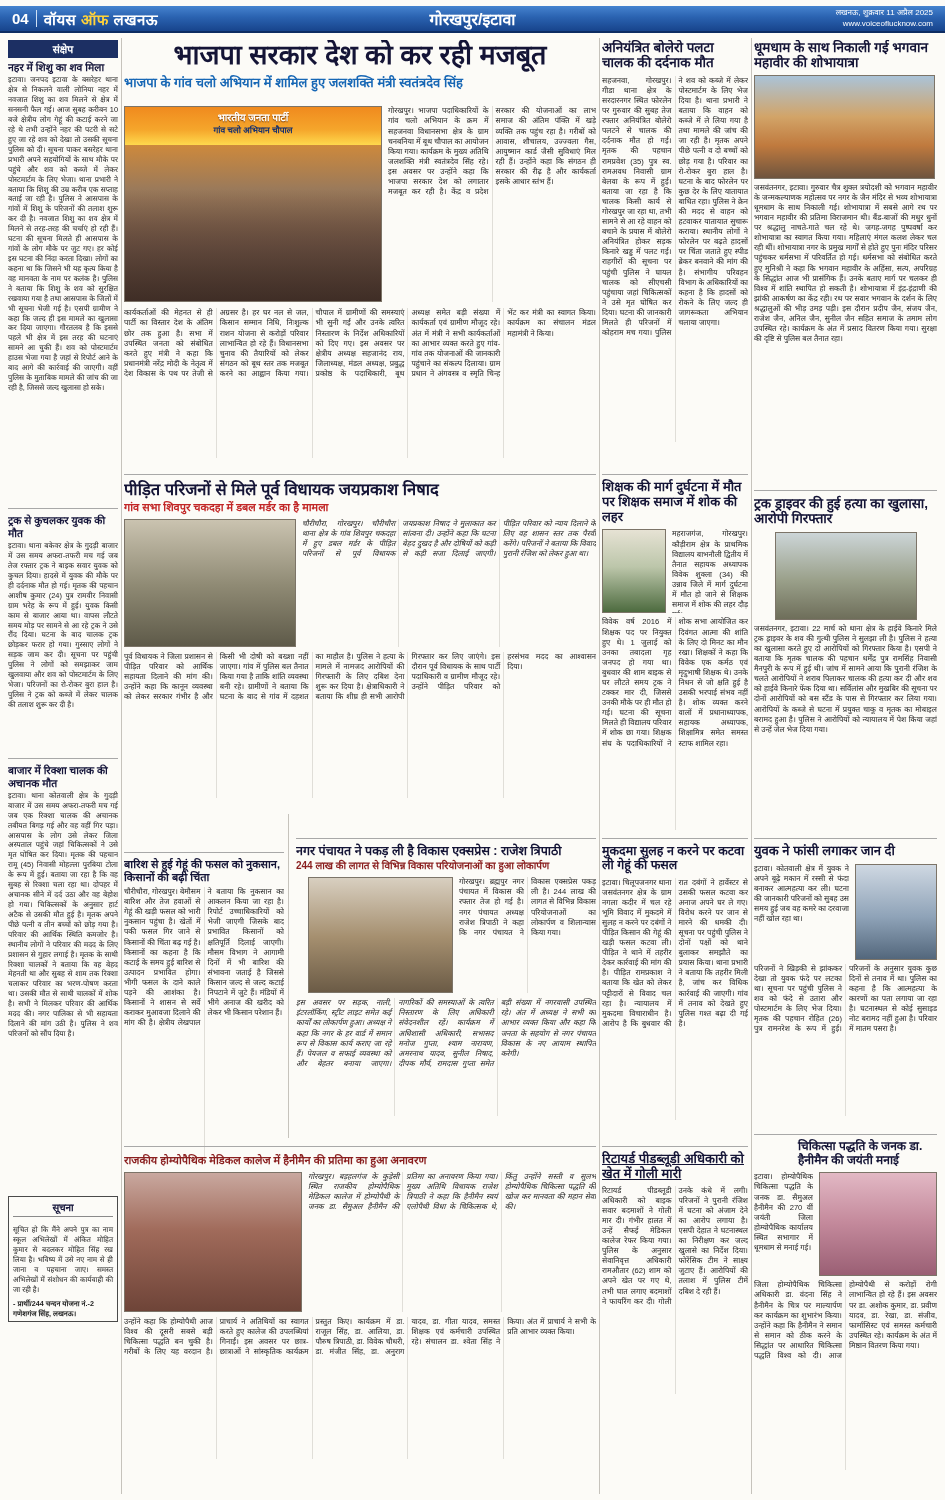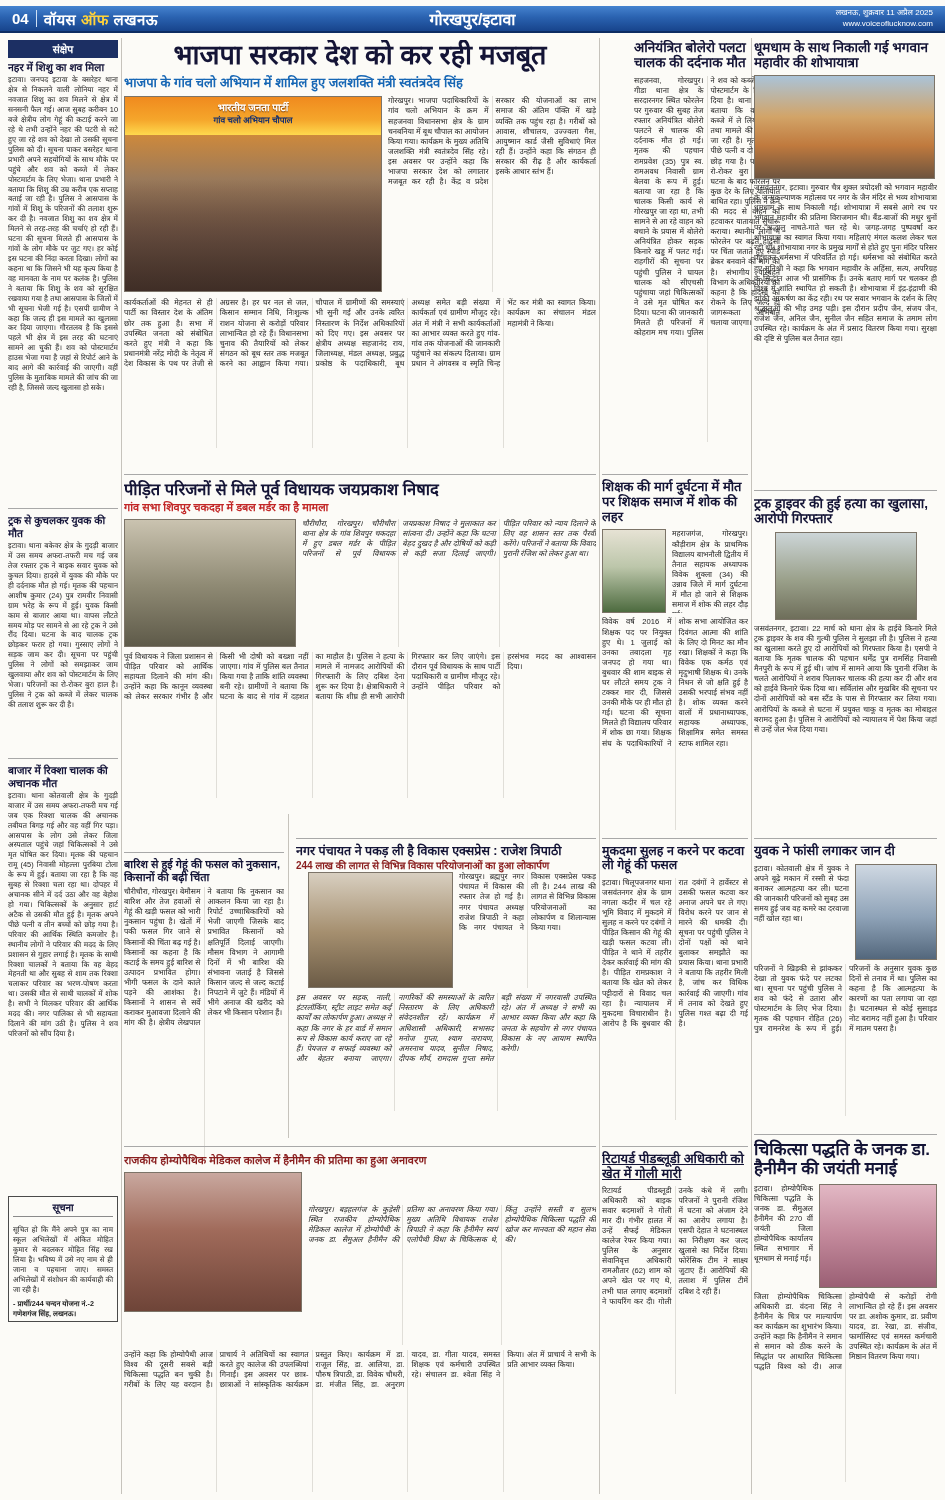--- a/index.html
+++ b/index.html
@@ -95,34 +95,34 @@
     <div class="notice">
       <div class="notice-hd">सूचना</div>
       <div class="notice-body">सूचित हो कि मैंने अपने पुत्र का नाम स्कूल अभिलेखों में अंकित मोहित कुमार से बदलकर मोहित सिंह रख लिया है। भविष्य में उसे नए नाम से ही जाना व पहचाना जाए। समस्त अभिलेखों में संशोधन की कार्यवाही की जा रही है।</div>
       <div class="notice-sig">- प्रार्थी/244 चन्दन योजना नं.-2 गणेशगंज सिंह, लखनऊ।</div>
     </div>
   </div>
 
   <div class="art" style="left:124px;top:40px;width:472px;height:428px;">
     <div class="headline" style="font-size:27px;text-align:center;">भाजपा सरकार देश को कर रही मजबूत</div>
     <div class="subhead-blue" style="font-size:13px;text-align:left;margin-top:4px;">भाजपा के गांव चलो अभियान में शामिल हुए जलशक्ति मंत्री स्वतंत्रदेव सिंह</div>
-    <div class="row" style="margin-top:6px;">
+    <div class="row" style="margin-top:16px;">
       <div class="photo ph-lead" style="width:258px;height:196px;">
         <div class="banner">
           <div class="l1">भारतीय जनता पार्टी</div>
           <div class="l2">गांव चलो अभियान चौपाल</div>
         </div>
         <div class="crowd"></div>
       </div>
       <div class="body cols-2" style="flex:1;height:196px;overflow:hidden;">गोरखपुर। भाजपा पदाधिकारियों के गांव चलो अभियान के क्रम में सहजनवा विधानसभा क्षेत्र के ग्राम चनबनिया में बूथ चौपाल का आयोजन किया गया। कार्यक्रम के मुख्य अतिथि जलशक्ति मंत्री स्वतंत्रदेव सिंह रहे। इस अवसर पर उन्होंने कहा कि भाजपा सरकार देश को लगातार मजबूत कर रही है। केंद्र व प्रदेश सरकार की योजनाओं का लाभ समाज की अंतिम पंक्ति में खड़े व्यक्ति तक पहुंच रहा है। गरीबों को आवास, शौचालय, उज्ज्वला गैस, आयुष्मान कार्ड जैसी सुविधाएं मिल रही हैं। उन्होंने कहा कि संगठन ही सरकार की रीढ़ है और कार्यकर्ता इसके आधार स्तंभ हैं।</div>
     </div>
     <div class="body cols-5" style="margin-top:6px;height:150px;overflow:hidden;">कार्यकर्ताओं की मेहनत से ही पार्टी का विस्तार देश के अंतिम छोर तक हुआ है। सभा में उपस्थित जनता को संबोधित करते हुए मंत्री ने कहा कि प्रधानमंत्री नरेंद्र मोदी के नेतृत्व में देश विकास के पथ पर तेजी से अग्रसर है। हर घर नल से जल, किसान सम्मान निधि, निःशुल्क राशन योजना से करोड़ों परिवार लाभान्वित हो रहे हैं। विधानसभा चुनाव की तैयारियों को लेकर संगठन को बूथ स्तर तक मजबूत करने का आह्वान किया गया। चौपाल में ग्रामीणों की समस्याएं भी सुनी गईं और उनके त्वरित निस्तारण के निर्देश अधिकारियों को दिए गए। इस अवसर पर क्षेत्रीय अध्यक्ष सहजानंद राय, जिलाध्यक्ष, मंडल अध्यक्ष, प्रबुद्ध प्रकोष्ठ के पदाधिकारी, बूथ अध्यक्ष समेत बड़ी संख्या में कार्यकर्ता एवं ग्रामीण मौजूद रहे। अंत में मंत्री ने सभी कार्यकर्ताओं का आभार व्यक्त करते हुए गांव-गांव तक योजनाओं की जानकारी पहुंचाने का संकल्प दिलाया। ग्राम प्रधान ने अंगवस्त्र व स्मृति चिन्ह भेंट कर मंत्री का स्वागत किया। कार्यक्रम का संचालन मंडल महामंत्री ने किया।</div>
   </div>
 
-  <div class="art" style="left:634px;top:40px;width:146px;height:424px;">
+  <div class="art" style="left:602px;top:40px;width:146px;height:424px;">
     <div class="headline" style="font-size:13.5px;">अनियंत्रित बोलेरो पलटा चालक की दर्दनाक मौत</div>
     <div class="body cols-2" style="margin-top:5px;height:366px;overflow:hidden;">सहजनवा, गोरखपुर। गीडा थाना क्षेत्र के सरदारनगर स्थित फोरलेन पर गुरुवार की सुबह तेज रफ्तार अनियंत्रित बोलेरो पलटने से चालक की दर्दनाक मौत हो गई। मृतक की पहचान रामप्रवेश (35) पुत्र स्व. रामअवध निवासी ग्राम बेलवा के रूप में हुई। बताया जा रहा है कि चालक किसी कार्य से गोरखपुर जा रहा था, तभी सामने से आ रहे वाहन को बचाने के प्रयास में बोलेरो अनियंत्रित होकर सड़क किनारे खड्ड में पलट गई। राहगीरों की सूचना पर पहुंची पुलिस ने घायल चालक को सीएचसी पहुंचाया जहां चिकित्सकों ने उसे मृत घोषित कर दिया। घटना की जानकारी मिलते ही परिजनों में कोहराम मच गया। पुलिस ने शव को कब्जे में लेकर पोस्टमार्टम के लिए भेज दिया है। थाना प्रभारी ने बताया कि वाहन को कब्जे में ले लिया गया है तथा मामले की जांच की जा रही है। मृतक अपने पीछे पत्नी व दो बच्चों को छोड़ गया है। परिवार का रो-रोकर बुरा हाल है। घटना के बाद फोरलेन पर कुछ देर के लिए यातायात बाधित रहा। पुलिस ने क्रेन की मदद से वाहन को हटवाकर यातायात सुचारू कराया। स्थानीय लोगों ने फोरलेन पर बढ़ते हादसों पर चिंता जताते हुए स्पीड ब्रेकर बनवाने की मांग की है। संभागीय परिवहन विभाग के अधिकारियों का कहना है कि हादसों को रोकने के लिए जल्द ही जागरूकता अभियान चलाया जाएगा।</div>
   </div>
 
   <div class="art" style="left:754px;top:40px;width:183px;height:442px;">
     <div class="headline" style="font-size:13.5px;">धूमधाम के साथ निकाली गई भगवान महावीर की शोभायात्रा</div>
     <div class="photo ph-mahavir" style="width:181px;height:104px;margin-top:4px;"></div>
     <div class="body" style="margin-top:4px;height:292px;overflow:hidden;">जसवंतनगर, इटावा। गुरुवार चैत्र शुक्ल त्रयोदशी को भगवान महावीर के जन्मकल्याणक महोत्सव पर नगर के जैन मंदिर से भव्य शोभायात्रा धूमधाम के साथ निकाली गई। शोभायात्रा में सबसे आगे रथ पर भगवान महावीर की प्रतिमा विराजमान थी। बैंड-बाजों की मधुर धुनों पर श्रद्धालु नाचते-गाते चल रहे थे। जगह-जगह पुष्पवर्षा कर शोभायात्रा का स्वागत किया गया। महिलाएं मंगल कलश लेकर चल रही थीं। शोभायात्रा नगर के प्रमुख मार्गों से होते हुए पुनः मंदिर परिसर पहुंचकर धर्मसभा में परिवर्तित हो गई। धर्मसभा को संबोधित करते हुए मुनिश्री ने कहा कि भगवान महावीर के अहिंसा, सत्य, अपरिग्रह के सिद्धांत आज भी प्रासंगिक हैं। उनके बताए मार्ग पर चलकर ही विश्व में शांति स्थापित हो सकती है। शोभायात्रा में इंद्र-इंद्राणी की झांकी आकर्षण का केंद्र रही। रथ पर सवार भगवान के दर्शन के लिए श्रद्धालुओं की भीड़ उमड़ पड़ी। इस दौरान प्रदीप जैन, संजय जैन, राजेश जैन, अनिल जैन, सुनील जैन सहित समाज के तमाम लोग उपस्थित रहे। कार्यक्रम के अंत में प्रसाद वितरण किया गया। सुरक्षा की दृष्टि से पुलिस बल तैनात रहा।</div>
   </div>
 
@@ -152,21 +152,21 @@
   </div>
 
   <div class="art rule-top" style="left:124px;top:812px;width:160px;height:326px;margin-top:40px;">
     <div class="headline" style="font-size:11px;">बारिश से हुई गेहूं की फसल को नुकसान, किसानों की बढ़ी चिंता</div>
     <div class="body cols-2" style="margin-top:4px;height:276px;overflow:hidden;">चौरीचौरा, गोरखपुर। बेमौसम बारिश और तेज हवाओं से गेहूं की खड़ी फसल को भारी नुकसान पहुंचा है। खेतों में पकी फसल गिर जाने से किसानों की चिंता बढ़ गई है। किसानों का कहना है कि कटाई के समय हुई बारिश से उत्पादन प्रभावित होगा। भीगी फसल के दाने काले पड़ने की आशंका है। किसानों ने शासन से सर्वे कराकर मुआवजा दिलाने की मांग की है। क्षेत्रीय लेखपाल ने बताया कि नुकसान का आकलन किया जा रहा है। रिपोर्ट उच्चाधिकारियों को भेजी जाएगी जिसके बाद प्रभावित किसानों को क्षतिपूर्ति दिलाई जाएगी। मौसम विभाग ने आगामी दिनों में भी बारिश की संभावना जताई है जिससे किसान जल्द से जल्द कटाई निपटाने में जुटे हैं। मंडियों में भीगे अनाज की खरीद को लेकर भी किसान परेशान हैं।</div>
   </div>
 
   <div class="art rule-top" style="left:296px;top:838px;width:300px;height:300px;">
     <div class="headline" style="font-size:12.5px;">नगर पंचायत ने पकड़ ली है विकास एक्सप्रेस : राजेश त्रिपाठी</div>
     <div class="subhead-dark" style="font-size:10px;margin-top:2px;">244 लाख की लागत से विभिन्न विकास परियोजनाओं का हुआ लोकार्पण</div>
-    <div class="row" style="padding-left:12px;">
+    <div class="row" style="margin-top:5px;padding-left:12px;">
       <div class="photo ph-nagar" style="width:145px;height:116px;"></div>
       <div class="body cols-2" style="flex:1;height:116px;overflow:hidden;">गोरखपुर। ब्रह्मपुर नगर पंचायत में विकास की रफ्तार तेज हो गई है। नगर पंचायत अध्यक्ष राजेश त्रिपाठी ने कहा कि नगर पंचायत ने विकास एक्सप्रेस पकड़ ली है। 244 लाख की लागत से विभिन्न विकास परियोजनाओं का लोकार्पण व शिलान्यास किया गया।</div>
     </div>
     <div class="body cols-3" style="margin-top:5px;height:118px;overflow:hidden;">इस अवसर पर सड़क, नाली, इंटरलॉकिंग, स्ट्रीट लाइट समेत कई कार्यों का लोकार्पण हुआ। अध्यक्ष ने कहा कि नगर के हर वार्ड में समान रूप से विकास कार्य कराए जा रहे हैं। पेयजल व सफाई व्यवस्था को और बेहतर बनाया जाएगा। नागरिकों की समस्याओं के त्वरित निस्तारण के लिए अधिकारी संवेदनशील रहें। कार्यक्रम में अधिशासी अधिकारी, सभासद मनोज गुप्ता, श्याम नारायण, अमरनाथ यादव, सुनील निषाद, दीपक मौर्य, रामदास गुप्ता समेत बड़ी संख्या में नगरवासी उपस्थित रहे। अंत में अध्यक्ष ने सभी का आभार व्यक्त किया और कहा कि जनता के सहयोग से नगर पंचायत विकास के नए आयाम स्थापित करेगी।</div>
   </div>
 
   <div class="art rule-top" style="left:602px;top:838px;width:146px;height:300px;">
     <div class="headline" style="font-size:12.5px;">मुकदमा सुलह न करने पर कटवा ली गेहूं की फसल</div>
     <div class="body cols-2" style="margin-top:5px;height:242px;overflow:hidden;">इटावा। चिलूपजनगर थाना जसवंतनगर क्षेत्र के ग्राम नगला कदीर में चल रहे भूमि विवाद में मुकदमे में सुलह न करने पर दबंगों ने पीड़ित किसान की गेहूं की खड़ी फसल कटवा ली। पीड़ित ने थाने में तहरीर देकर कार्रवाई की मांग की है। पीड़ित रामप्रकाश ने बताया कि खेत को लेकर पट्टीदारों से विवाद चल रहा है। न्यायालय में मुकदमा विचाराधीन है। आरोप है कि बुधवार की रात दबंगों ने हार्वेस्टर से उसकी फसल कटवा कर अनाज अपने घर ले गए। विरोध करने पर जान से मारने की धमकी दी। सूचना पर पहुंची पुलिस ने दोनों पक्षों को थाने बुलाकर समझौते का प्रयास किया। थाना प्रभारी ने बताया कि तहरीर मिली है, जांच कर विधिक कार्रवाई की जाएगी। गांव में तनाव को देखते हुए पुलिस गश्त बढ़ा दी गई है।</div>
   </div>
@@ -177,32 +177,32 @@
       <div class="body" style="flex:1;height:96px;overflow:hidden;">इटावा। कोतवाली क्षेत्र में युवक ने अपने बूढ़े मकान में रस्सी से फंदा बनाकर आत्महत्या कर ली। घटना की जानकारी परिजनों को सुबह उस समय हुई जब वह कमरे का दरवाजा नहीं खोल रहा था।</div>
       <div class="photo ph-suicide" style="width:82px;height:96px;"></div>
     </div>
     <div class="body cols-2" style="margin-top:4px;height:152px;overflow:hidden;">परिजनों ने खिड़की से झांककर देखा तो युवक फंदे पर लटका था। सूचना पर पहुंची पुलिस ने शव को फंदे से उतारा और पोस्टमार्टम के लिए भेज दिया। मृतक की पहचान रोहित (26) पुत्र रामनरेश के रूप में हुई। परिजनों के अनुसार युवक कुछ दिनों से तनाव में था। पुलिस का कहना है कि आत्महत्या के कारणों का पता लगाया जा रहा है। घटनास्थल से कोई सुसाइड नोट बरामद नहीं हुआ है। परिवार में मातम पसरा है।</div>
   </div>
 
   <div class="art rule-top" style="left:124px;top:1146px;width:472px;height:348px;">
     <div class="subhead-dark" style="font-size:11px;margin-top:2px;">राजकीय होम्योपैथिक मेडिकल कालेज में हैनीमैन की प्रतिमा का हुआ अनावरण</div>
     <div class="row" style="margin-top:5px;">
       <div class="photo ph-statue" style="width:178px;height:140px;"></div>
-      <div class="body cols-3" style="flex:1;height:140px;overflow:hidden;margin-top:33px;">गोरखपुर। बड़हलगंज के कुड़ेसी स्थित राजकीय होम्योपैथिक मेडिकल कालेज में होम्योपैथी के जनक डा. सैमुअल हैनीमैन की प्रतिमा का अनावरण किया गया। मुख्य अतिथि विधायक राजेश त्रिपाठी ने कहा कि हैनीमैन स्वयं एलोपैथी विधा के चिकित्सक थे, किंतु उन्होंने सस्ती व सुलभ होम्योपैथिक चिकित्सा पद्धति की खोज कर मानवता की महान सेवा की।</div>
+      <div class="body cols-3" style="flex:1;height:140px;overflow:hidden;">गोरखपुर। बड़हलगंज के कुड़ेसी स्थित राजकीय होम्योपैथिक मेडिकल कालेज में होम्योपैथी के जनक डा. सैमुअल हैनीमैन की प्रतिमा का अनावरण किया गया। मुख्य अतिथि विधायक राजेश त्रिपाठी ने कहा कि हैनीमैन स्वयं एलोपैथी विधा के चिकित्सक थे, किंतु उन्होंने सस्ती व सुलभ होम्योपैथिक चिकित्सा पद्धति की खोज कर मानवता की महान सेवा की।</div>
     </div>
     <div class="body cols-5" style="margin-top:5px;height:142px;overflow:hidden;">उन्होंने कहा कि होम्योपैथी आज विश्व की दूसरी सबसे बड़ी चिकित्सा पद्धति बन चुकी है। गरीबों के लिए यह वरदान है। प्राचार्य ने अतिथियों का स्वागत करते हुए कालेज की उपलब्धियां गिनाईं। इस अवसर पर छात्र-छात्राओं ने सांस्कृतिक कार्यक्रम प्रस्तुत किए। कार्यक्रम में डा. राजूल सिंह, डा. आलिया, डा. पौरुष त्रिपाठी, डा. विवेक चौधरी, डा. मंजीत सिंह, डा. अनुराग यादव, डा. गीता यादव, समस्त शिक्षक एवं कर्मचारी उपस्थित रहे। संचालन डा. श्वेता सिंह ने किया। अंत में प्राचार्य ने सभी के प्रति आभार व्यक्त किया।</div>
   </div>
 
   <div class="art rule-top" style="left:602px;top:1146px;width:146px;height:348px;">
     <div class="headline" style="font-size:13px;text-decoration:underline;">रिटायर्ड पीडब्लूडी अधिकारी को खेत में गोली मारी</div>
     <div class="body cols-2" style="margin-top:4px;height:208px;overflow:hidden;">रिटायर्ड पीडब्लूडी अधिकारी को बाइक सवार बदमाशों ने गोली मार दी। गंभीर हालत में उन्हें सैफई मेडिकल कालेज रेफर किया गया। पुलिस के अनुसार सेवानिवृत्त अधिकारी रामऔतार (62) शाम को अपने खेत पर गए थे, तभी घात लगाए बदमाशों ने फायरिंग कर दी। गोली उनके कंधे में लगी। परिजनों ने पुरानी रंजिश में घटना को अंजाम देने का आरोप लगाया है। एसपी देहात ने घटनास्थल का निरीक्षण कर जल्द खुलासे का निर्देश दिया। फोरेंसिक टीम ने साक्ष्य जुटाए हैं। आरोपियों की तलाश में पुलिस टीमें दबिश दे रही हैं।</div>
   </div>
 
   <div class="art rule-top" style="left:754px;top:1134px;width:183px;height:360px;">
-    <div class="headline" style="font-size:17px;">चिकित्सा पद्धति के जनक डा. हैनीमैन की जयंती मनाई</div>
+    <div class="headline" style="font-size:12px;margin-left:44px;">चिकित्सा पद्धति के जनक डा. हैनीमैन की जयंती मनाई</div>
     <div class="row" style="margin-top:5px;">
       <div class="body" style="flex:1;height:104px;overflow:hidden;">इटावा। होम्योपैथिक चिकित्सा पद्धति के जनक डा. सैमुअल हैनीमैन की 270 वीं जयंती जिला होम्योपैथिक कार्यालय स्थित सभागार में धूमधाम से मनाई गई।</div>
       <div class="photo ph-jayanti" style="width:118px;height:104px;"></div>
     </div>
     <div class="body cols-2" style="margin-top:4px;height:190px;overflow:hidden;">जिला होम्योपैथिक चिकित्सा अधिकारी डा. वंदना सिंह ने हैनीमैन के चित्र पर माल्यार्पण कर कार्यक्रम का शुभारंभ किया। उन्होंने कहा कि हैनीमैन ने समान से समान को ठीक करने के सिद्धांत पर आधारित चिकित्सा पद्धति विश्व को दी। आज होम्योपैथी से करोड़ों रोगी लाभान्वित हो रहे हैं। इस अवसर पर डा. अशोक कुमार, डा. प्रवीण यादव, डा. रेखा, डा. संजीव, फार्मासिस्ट एवं समस्त कर्मचारी उपस्थित रहे। कार्यक्रम के अंत में मिष्ठान वितरण किया गया।</div>
   </div>
 
 </div>
 
 </body></html>

